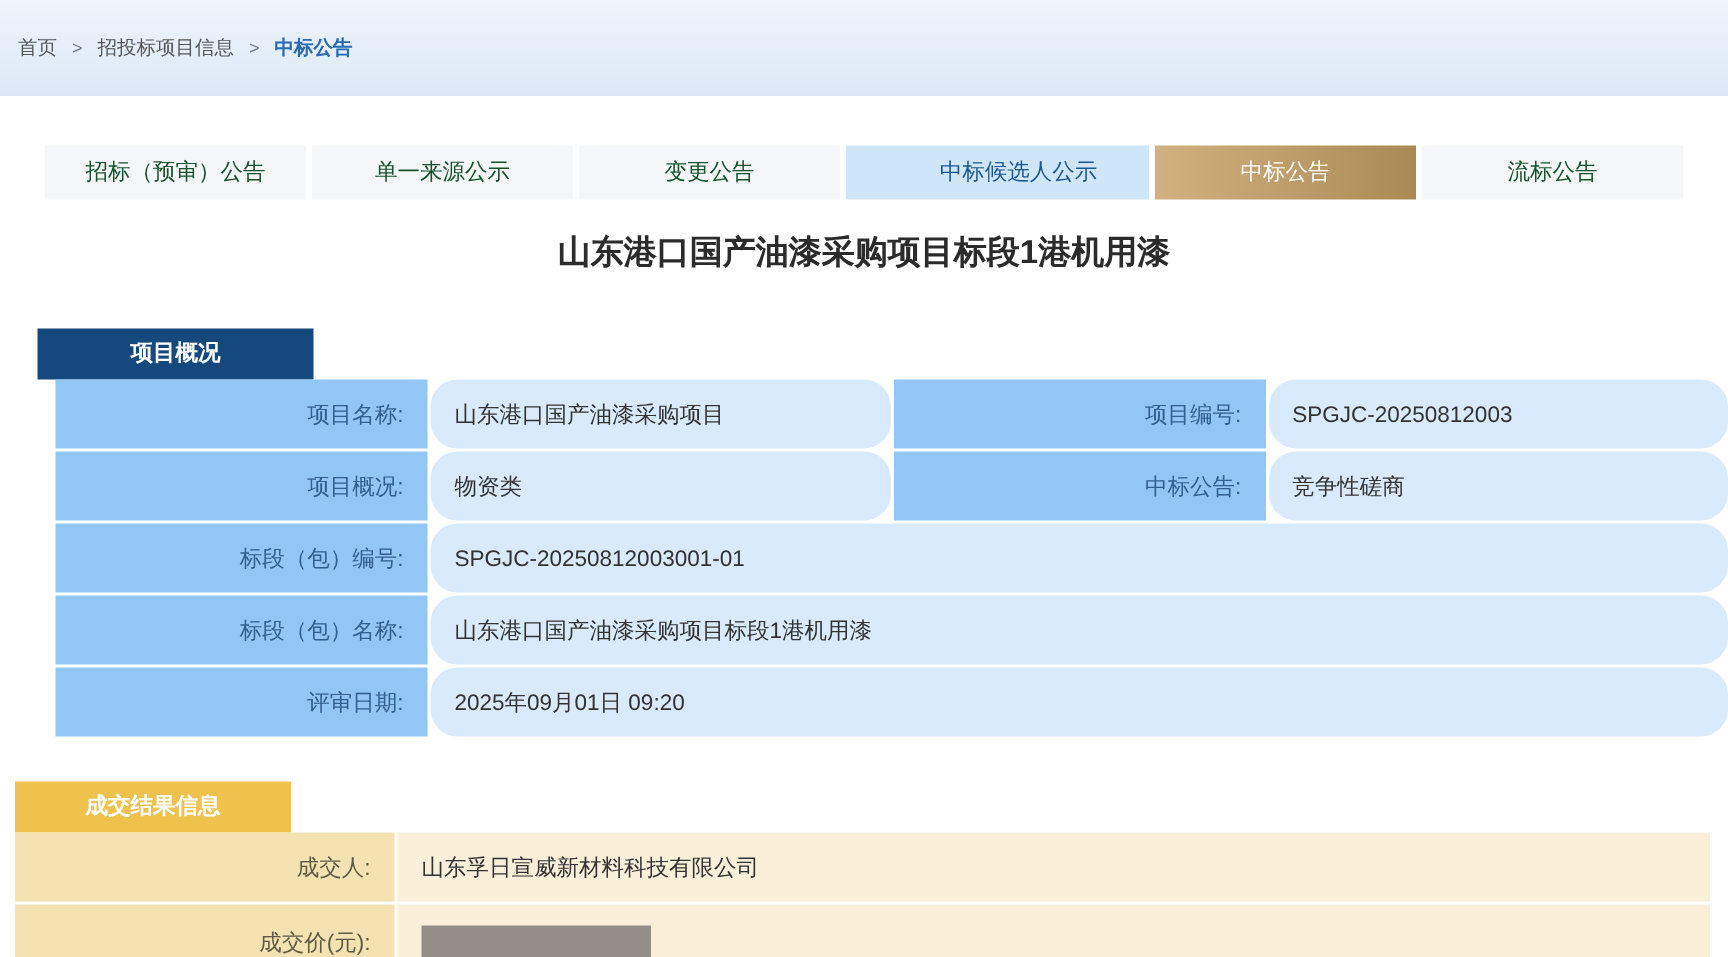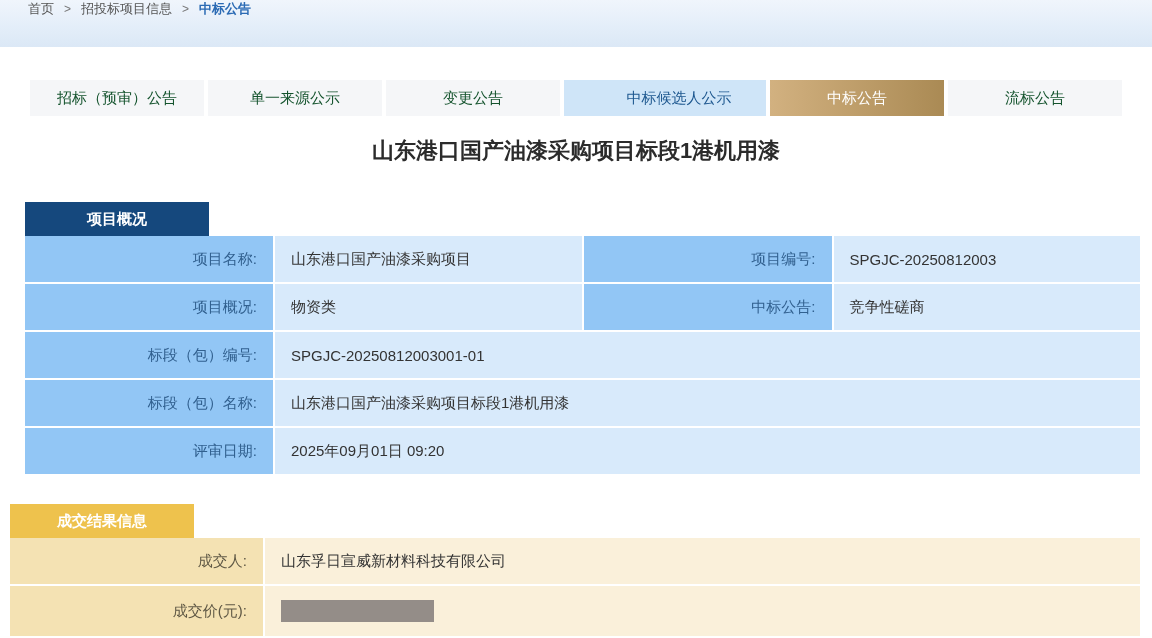--- a/index.html
+++ b/index.html
@@ -1,49 +1,49 @@
 <!DOCTYPE html>
 <html><head>
 <meta charset="utf-8">
 <style>
   * { margin:0; padding:0; box-sizing:border-box; }
   html,body { width:1152px; height:638px; background:#fff; overflow:hidden;
     font-family:"Liberation Sans","DejaVu Sans",sans-serif; }
 
-  .top-band { height:47px; background:linear-gradient(180deg,#f0f5fc 0%,#e4eef9 55%,#dbe8f6 100%);
-    display:flex; align-items:flex-start; padding-left:28px; }
+  .top-band { height:64px; background:linear-gradient(180deg,#f0f5fc 0%,#e4eef9 55%,#dbe8f6 100%);
+    display:flex; align-items:center; padding-left:12px; }
   .breadcrumb { display:flex; align-items:center; gap:10px; font-size:13px; color:#555; }
   .breadcrumb .crumb { cursor:pointer; }
   .breadcrumb .sep { color:#777; font-size:12px; }
   .breadcrumb .crumb.active { color:#2a6ab4; font-weight:bold; }
 
   .tab-bar { margin:33px 30px 0 30px; display:flex; gap:4px; }
   .tab { flex:1; height:36px; line-height:36px; text-align:center; font-size:15px;
     background:#f5f6f8; color:#14532d; cursor:pointer; white-space:nowrap; }
   .tab.highlight { background:#cfe5f8; color:#1d578f;padding-left:28px; }
   .tab.active { background:linear-gradient(90deg,#d2b180 0%,#aa8a54 100%); color:#fff; }
 
   .page-title { margin-top:20px; text-align:center; font-size:22px; font-weight:bold; color:#2b2b2b; }
 
   .section-header { width:184px; height:34px; line-height:34px; text-align:center;
     color:#fff; font-size:15px; font-weight:bold; }
   .section-header.navy { background:#15487d; margin:36px 0 0 25px; }
   .section-header.gold { background:#eec24d; margin:30px 0 0 10px; }
 
   .info-table { display:flex; flex-direction:column; gap:2px; }
-  .info-table.blue { width:1115px; margin-left:25px; }
+  .info-table.blue { width:1115px; margin-left:37px; }
   .info-table.cream { width:1130px; margin-left:10px; }
   .row { display:flex; gap:2px; }
   .cell { display:flex; align-items:center; font-size:15px; }
   .row-h { height:46px; }
   .row-s { height:50px; }
   .label { width:248px; flex:0 0 248px; justify-content:flex-end; padding-right:16px; }
   .value { flex:1; padding-left:16px; color:#333; }
   .blue .label { background:#92c6f5; color:#31608f; }
-  .blue .value { background:#d8eafb; }
+  .blue .value { background:#d8eafb;border-radius:18px; }
   .cream .label { background:#f4e2b3; color:#5f5845; flex-basis:253px; width:253px; }
   .cream .value { background:#faf0da; }
   .redact-box { width:153px; height:22px; background:#948d88; }
 </style>
 </head>
 <body>
 
 <div class="top-band">
   <div class="breadcrumb">
     <span class="crumb">首页</span>

